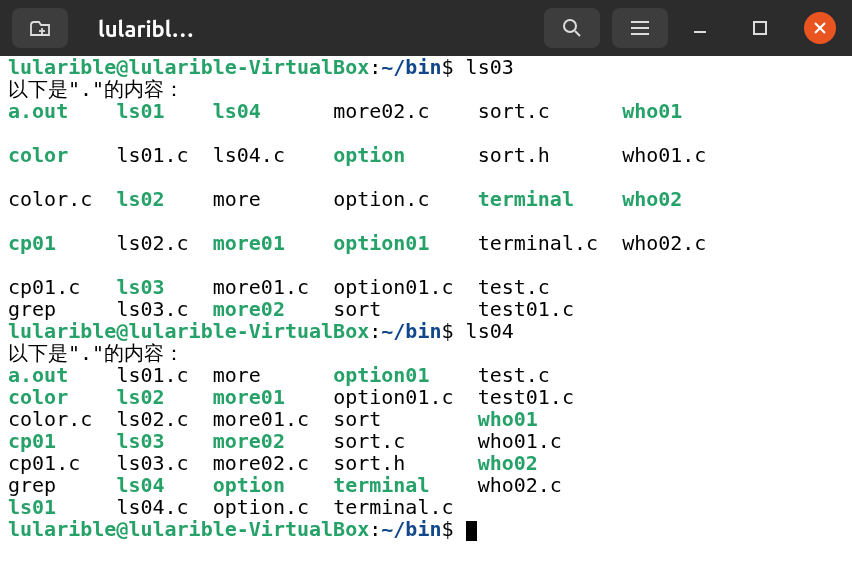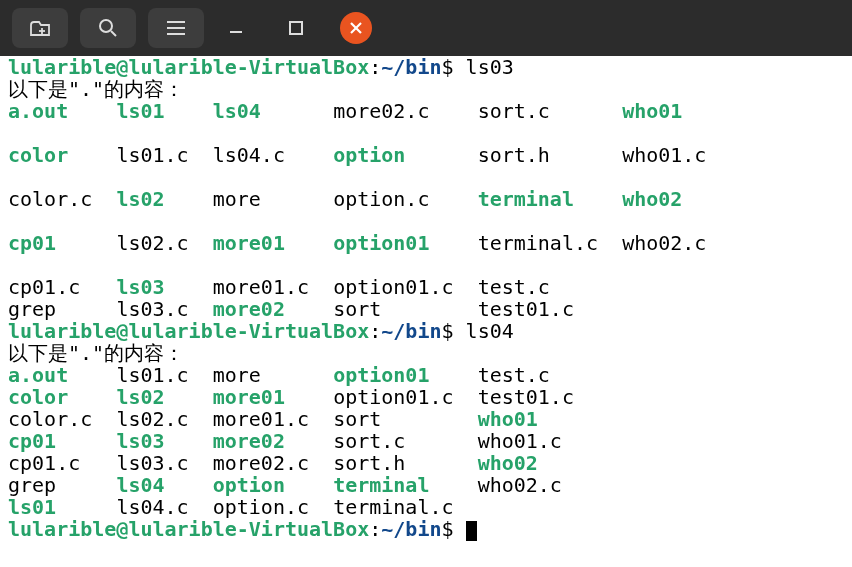--- a/index.html
+++ b/index.html
@@ -83,20 +83,21 @@
 <body>
 
 <div class="titlebar">
   <div class="tb-btn">
     <svg width="22" height="18" viewBox="0 0 22 18">
       <path d="M2 16 L2 6 Q2 3 5 3 L10 3 L12 6 L20 6 L20 16 Z" fill="none" stroke="#dddddd" stroke-width="1.8"></path>
       <line x1="13" y1="9" x2="13" y2="15" stroke="#dddddd" stroke-width="1.8"></line>
       <line x1="10" y1="12" x2="16" y2="12" stroke="#dddddd" stroke-width="1.8"></line>
     </svg>
   </div>
+  <div class="tb-title">lularibl…</div>
   <div class="tb-btn">
     <svg width="22" height="22" viewBox="0 0 22 22">
       <circle cx="9" cy="9" r="6" fill="none" stroke="#dddddd" stroke-width="2"></circle>
       <line x1="14" y1="14" x2="19" y2="19" stroke="#dddddd" stroke-width="2"></line>
     </svg>
   </div>
   <div class="tb-btn">
     <svg width="20" height="16" viewBox="0 0 20 16">
       <line x1="1" y1="2" x2="19" y2="2" stroke="#dddddd" stroke-width="2"></line>
       <line x1="1" y1="8" x2="19" y2="8" stroke="#dddddd" stroke-width="2"></line>

